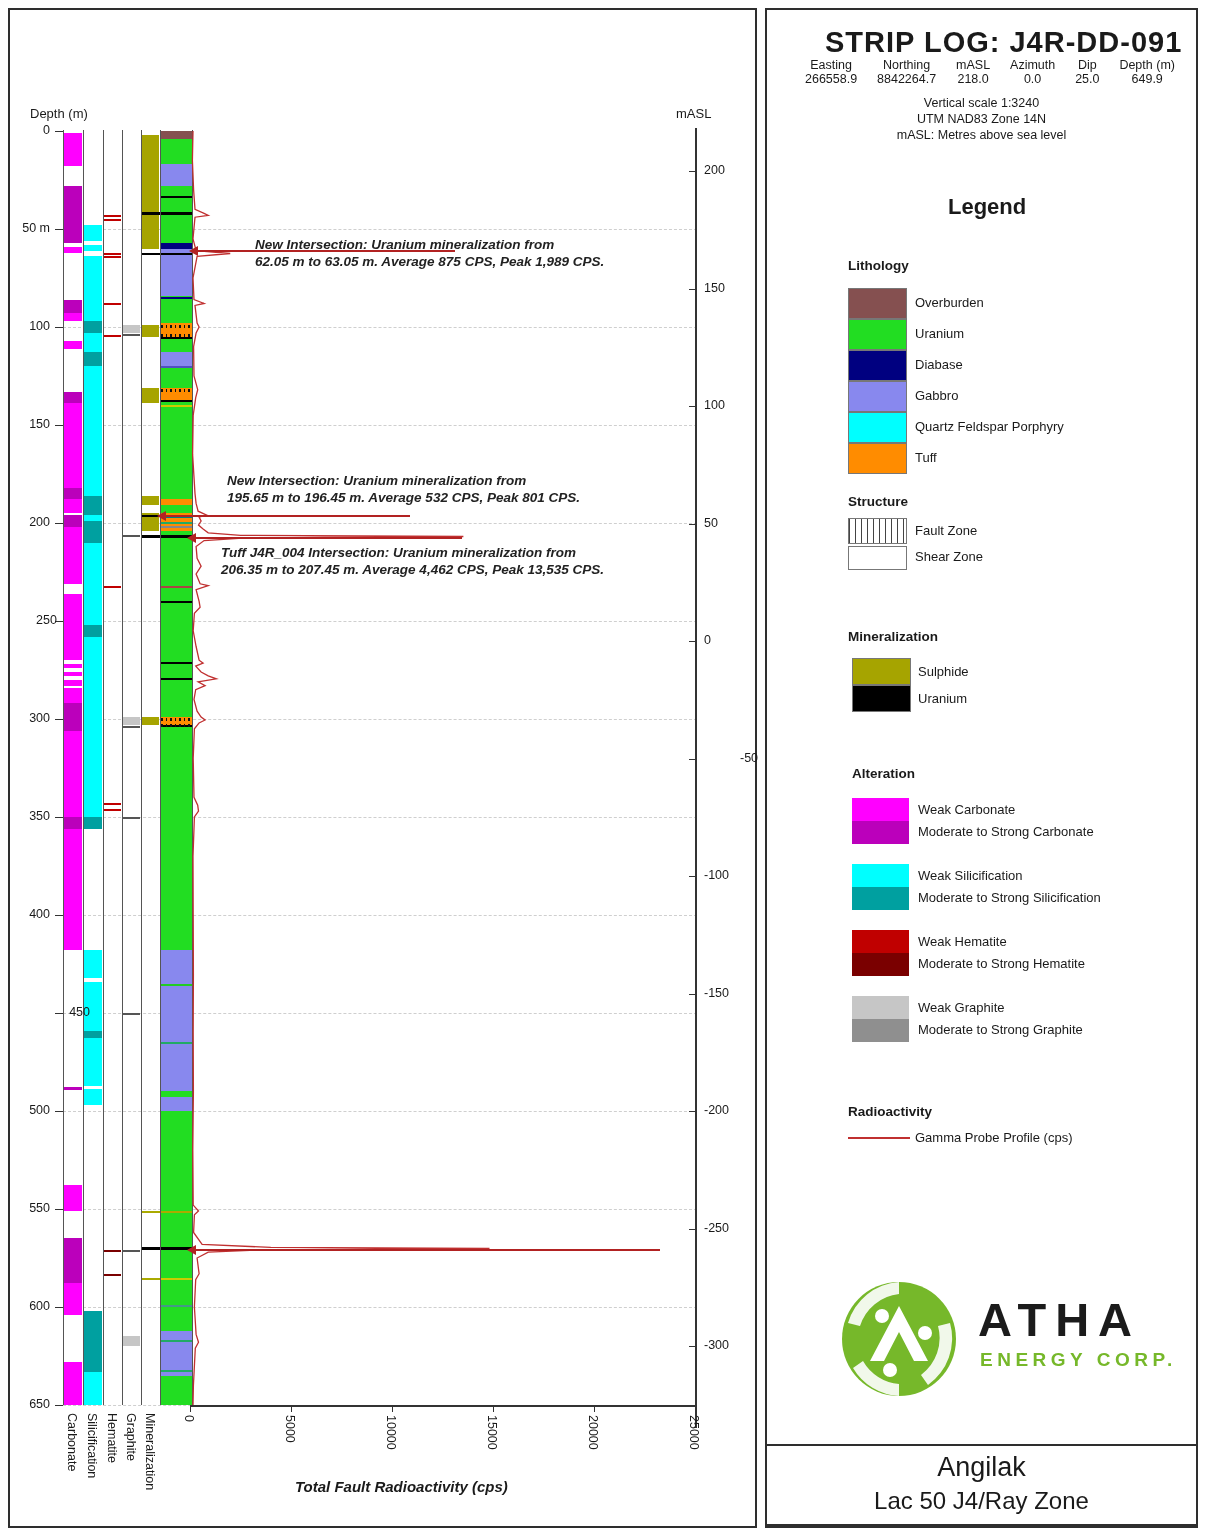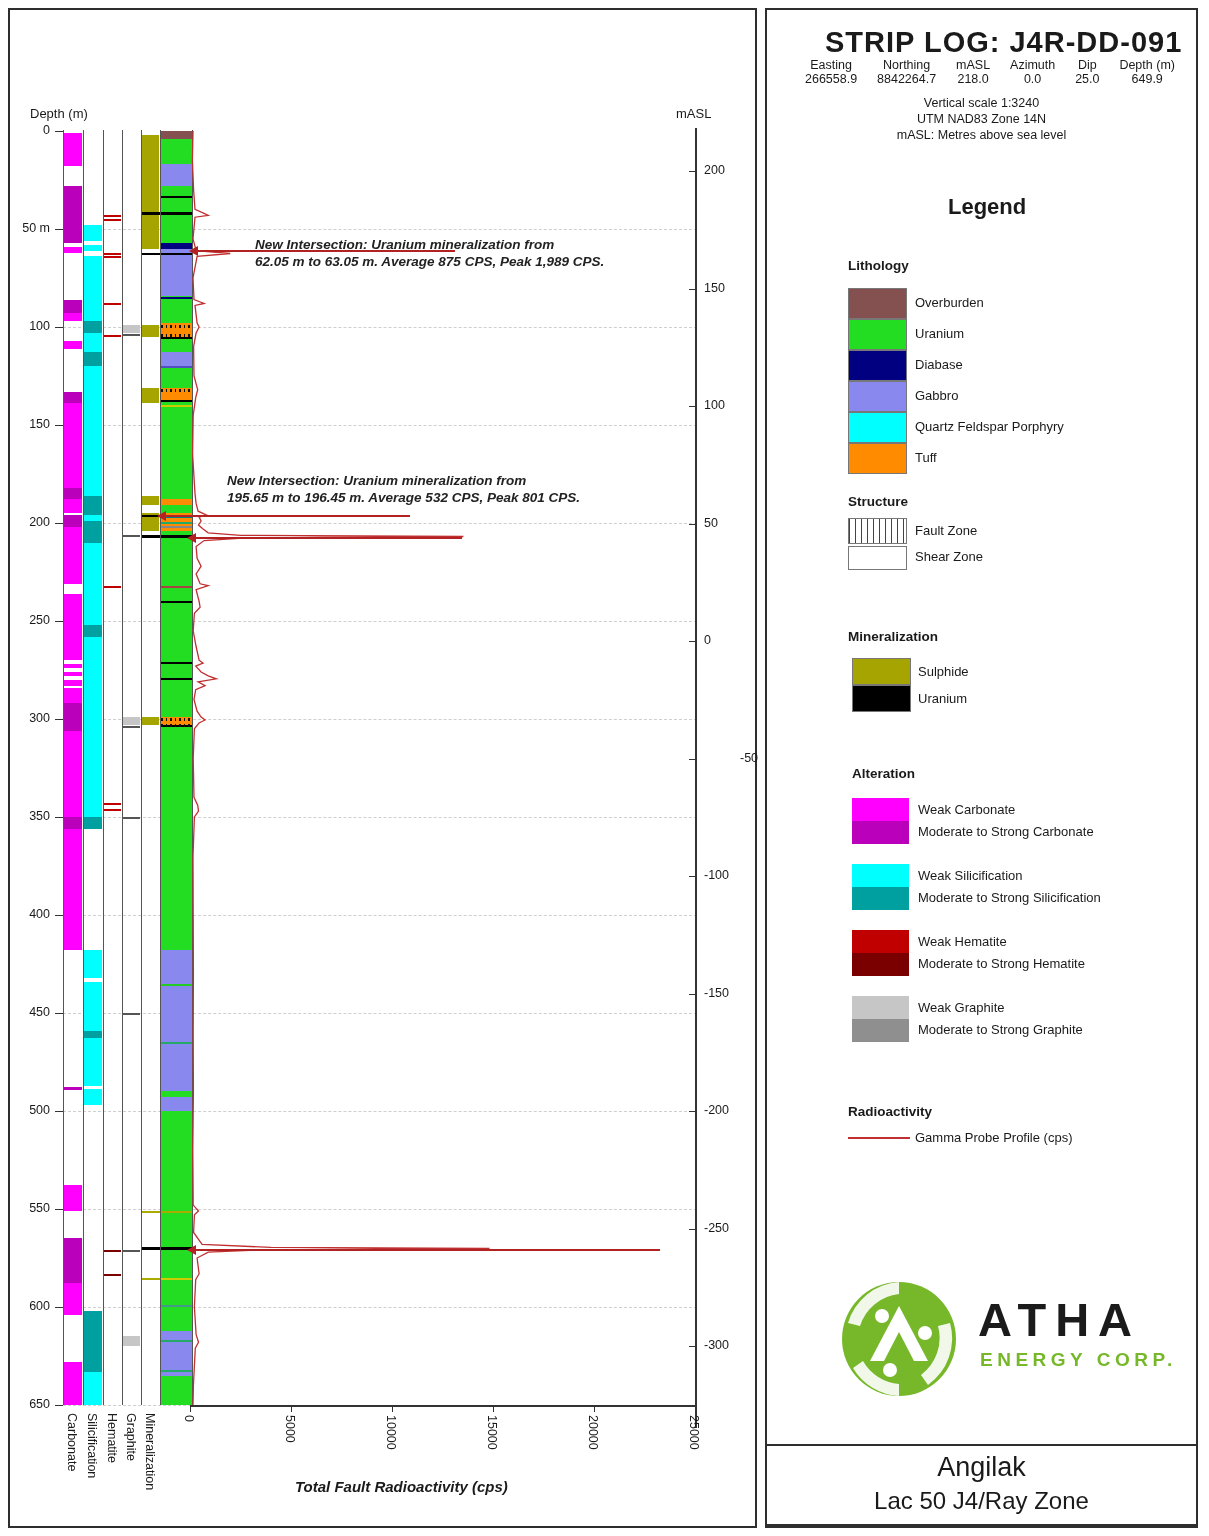--- a/index.html
+++ b/index.html
@@ -300,42 +300,46 @@
       <div>62.05 m to 63.05 m. Average 875 CPS, Peak 1,989 CPS.</div>
     </div>
     <div class="leader" style="position: absolute; left: 165px; top: 515px; width: 245px; background: rgb(178, 34, 34);"></div>
     <div class="arrow-l" style="position: absolute; left: 157px; top: 511px;"></div>
     <div class="annot" style="position: absolute; left: 227px; top: 472px;">
       <div>New Intersection: Uranium mineralization from</div>
       <div>195.65 m to 196.45 m. Average 532 CPS, Peak 801 CPS.</div>
     </div>
     <div class="leader" style="position: absolute; left: 195px; top: 537px; width: 267px; background: rgb(178, 34, 34);"></div>
     <div class="arrow-l" style="position: absolute; left: 187px; top: 533px;"></div>
+    <div class="annot" style="position: absolute; left: 221px; top: 544px;">
+      <div>Tuff J4R_004 Intersection: Uranium mineralization from</div>
+      <div>206.35 m to 207.45 m. Average 4,462 CPS, Peak 13,535 CPS.</div>
+    </div>
     <div class="leader" style="position: absolute; left: 195px; top: 1249px; width: 465px; background: rgb(178, 34, 34);"></div>
     <div class="arrow-l" style="position: absolute; left: 187px; top: 1245px;"></div>
     <div style="position: absolute; left: 55px; top: 131px; width: 8px; height: 1px; background: rgb(51, 51, 51);"></div>
     <div class="tick-label" style="position: absolute; left: 0px; top: 123px; width: 50px; text-align: right;">0</div>
     <div style="position: absolute; left: 55px; top: 229px; width: 8px; height: 1px; background: rgb(51, 51, 51);"></div>
     <div class="tick-label" style="position: absolute; left: 0px; top: 221px; width: 50px; text-align: right;">50 m</div>
     <div style="position: absolute; left: 55px; top: 327px; width: 8px; height: 1px; background: rgb(51, 51, 51);"></div>
     <div class="tick-label" style="position: absolute; left: 0px; top: 319px; width: 50px; text-align: right;">100</div>
     <div style="position: absolute; left: 55px; top: 425px; width: 8px; height: 1px; background: rgb(51, 51, 51);"></div>
     <div class="tick-label" style="position: absolute; left: 0px; top: 417px; width: 50px; text-align: right;">150</div>
     <div style="position: absolute; left: 55px; top: 523px; width: 8px; height: 1px; background: rgb(51, 51, 51);"></div>
     <div class="tick-label" style="position: absolute; left: 0px; top: 515px; width: 50px; text-align: right;">200</div>
     <div style="position: absolute; left: 55px; top: 621px; width: 8px; height: 1px; background: rgb(51, 51, 51);"></div>
-    <div class="tick-label" style="position: absolute; left: 0px; top: 613px; width: 50px; text-align: right;">250</div>
+    <div class="tick-label" style="position: absolute; left: 0px; top: 613px; width: 50px;  padding-left: 36px;">250</div>
     <div style="position: absolute; left: 55px; top: 719px; width: 8px; height: 1px; background: rgb(51, 51, 51);"></div>
     <div class="tick-label" style="position: absolute; left: 0px; top: 711px; width: 50px; text-align: right;">300</div>
     <div style="position: absolute; left: 55px; top: 817px; width: 8px; height: 1px; background: rgb(51, 51, 51);"></div>
     <div class="tick-label" style="position: absolute; left: 0px; top: 809px; width: 50px; text-align: right;">350</div>
     <div style="position: absolute; left: 55px; top: 915px; width: 8px; height: 1px; background: rgb(51, 51, 51);"></div>
     <div class="tick-label" style="position: absolute; left: 0px; top: 907px; width: 50px; text-align: right;">400</div>
     <div style="position: absolute; left: 55px; top: 1013px; width: 8px; height: 1px; background: rgb(51, 51, 51);"></div>
-    <div class="tick-label" style="position: absolute; left: 0px; top: 1005px; width: 50px; text-align: right;">450</div>
+    <div class="tick-label" style="position: absolute; left: 0px; top: 1005px; width: 50px; text-align: right; padding-left: 40px;">450</div>
     <div style="position: absolute; left: 55px; top: 1111px; width: 8px; height: 1px; background: rgb(51, 51, 51);"></div>
     <div class="tick-label" style="position: absolute; left: 0px; top: 1103px; width: 50px; text-align: right;">500</div>
     <div style="position: absolute; left: 55px; top: 1209px; width: 8px; height: 1px; background: rgb(51, 51, 51);"></div>
     <div class="tick-label" style="position: absolute; left: 0px; top: 1201px; width: 50px; text-align: right;">550</div>
     <div style="position: absolute; left: 55px; top: 1307px; width: 8px; height: 1px; background: rgb(51, 51, 51);"></div>
     <div class="tick-label" style="position: absolute; left: 0px; top: 1299px; width: 50px; text-align: right;">600</div>
     <div style="position: absolute; left: 55px; top: 1405px; width: 8px; height: 1px; background: rgb(51, 51, 51);"></div>
     <div class="tick-label" style="position: absolute; left: 0px; top: 1397px; width: 50px; text-align: right;">650</div>
     <div style="position: absolute; left: 695px; top: 128px; width: 1.5px; height: 1300px; background: rgb(51, 51, 51);"></div>
     <div style="position: absolute; left: 689px; top: 171px; width: 6px; height: 1px; background: rgb(51, 51, 51);"></div>

